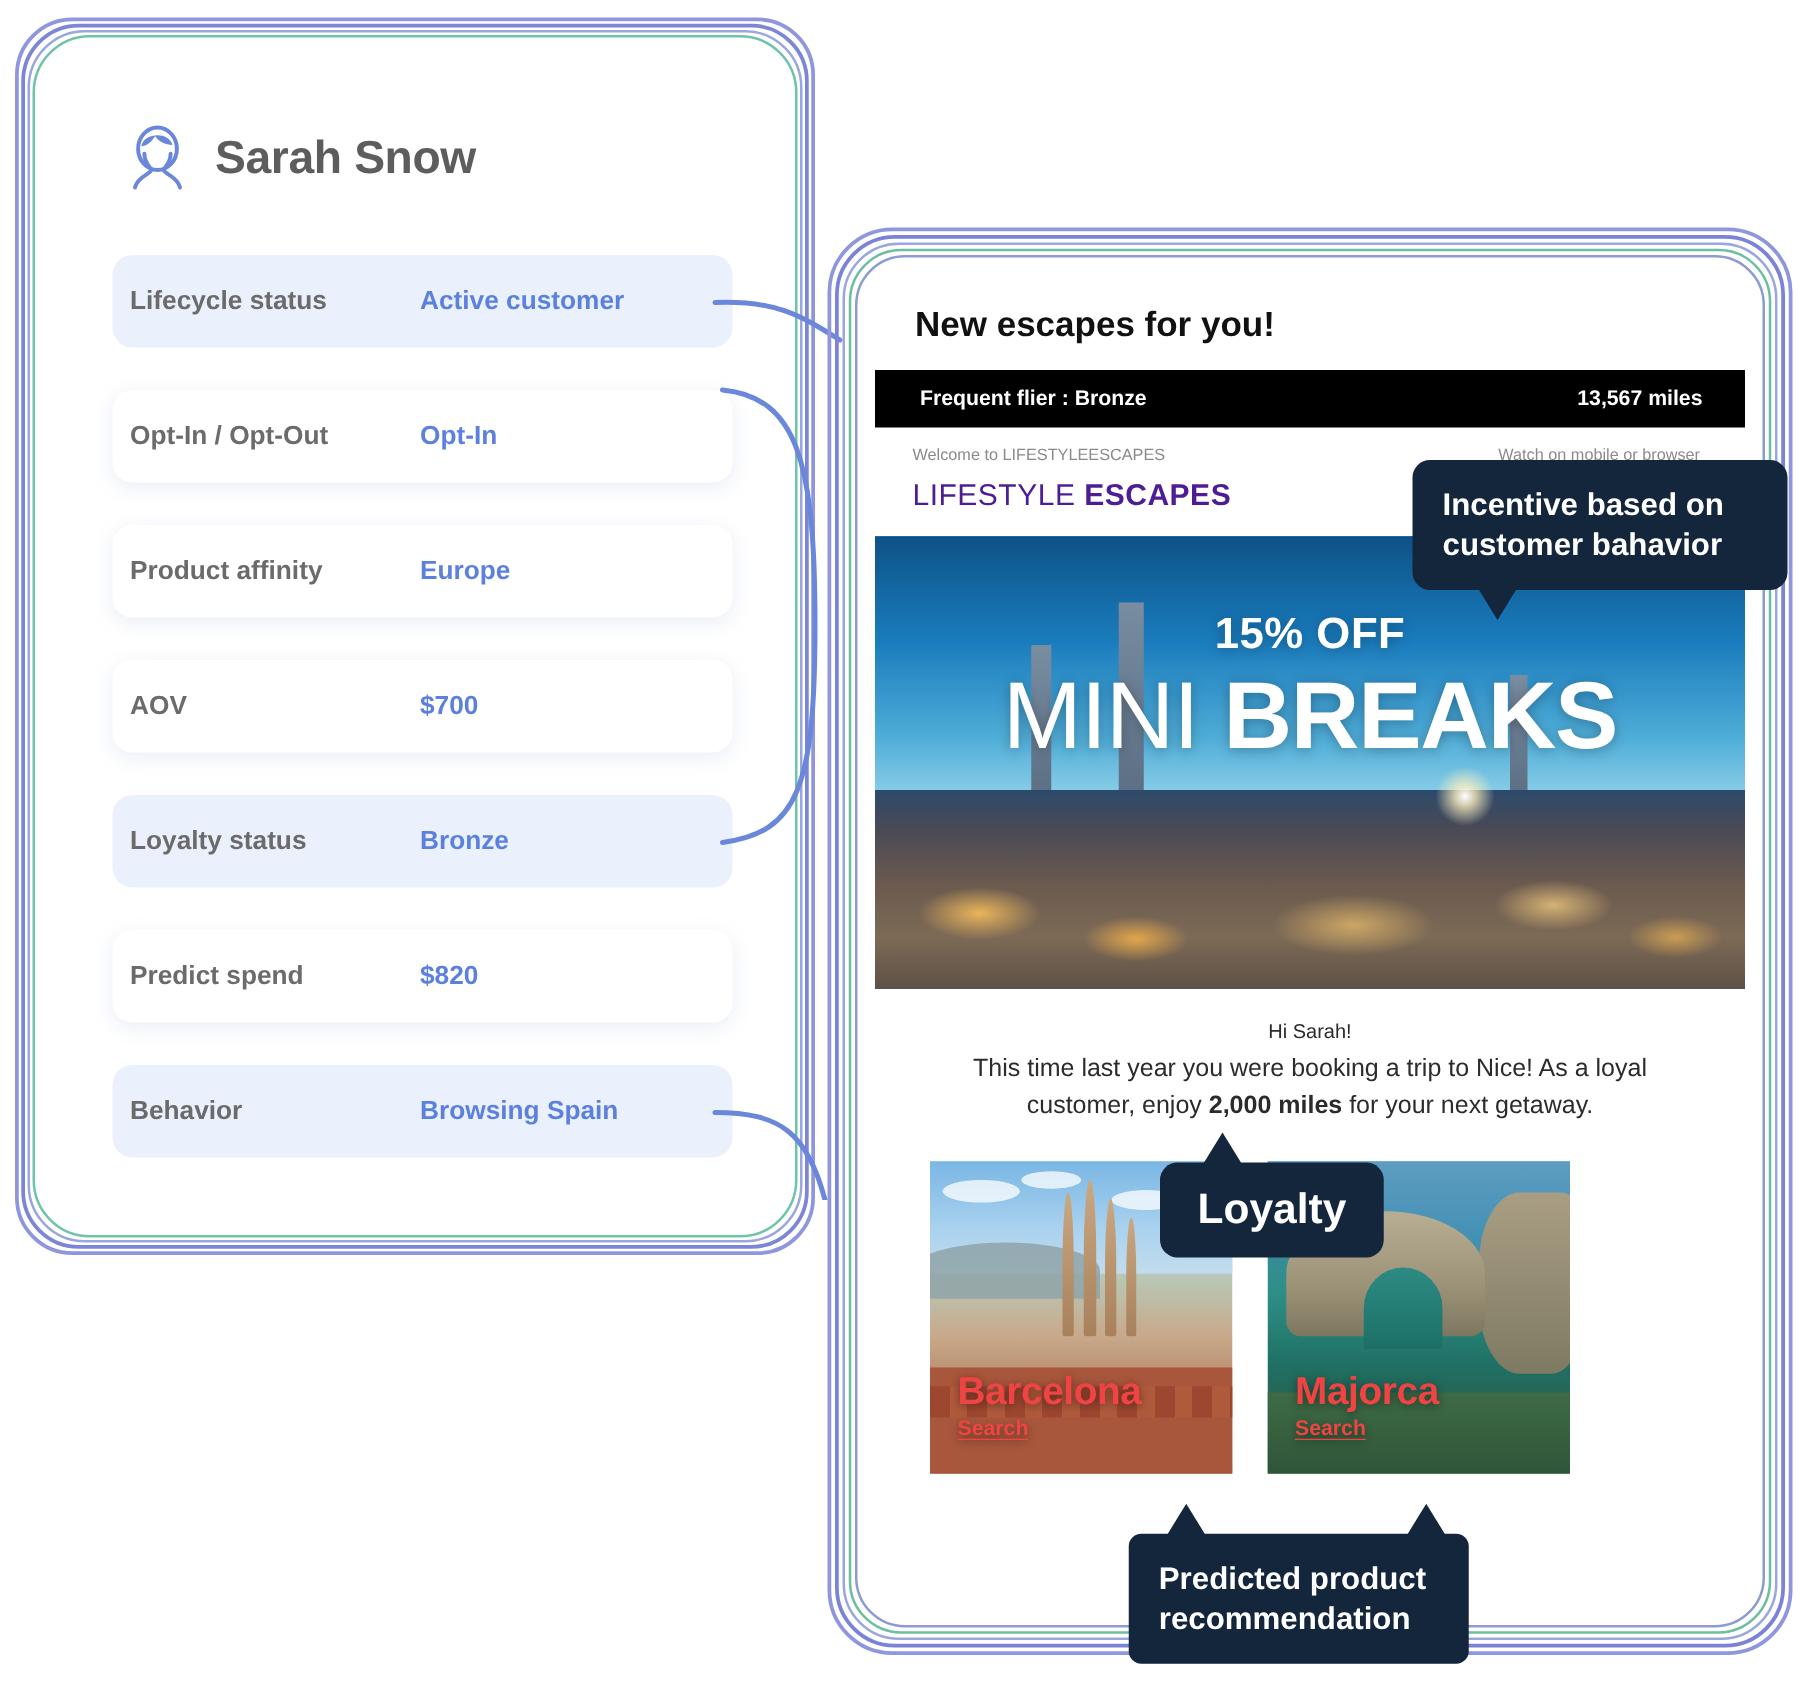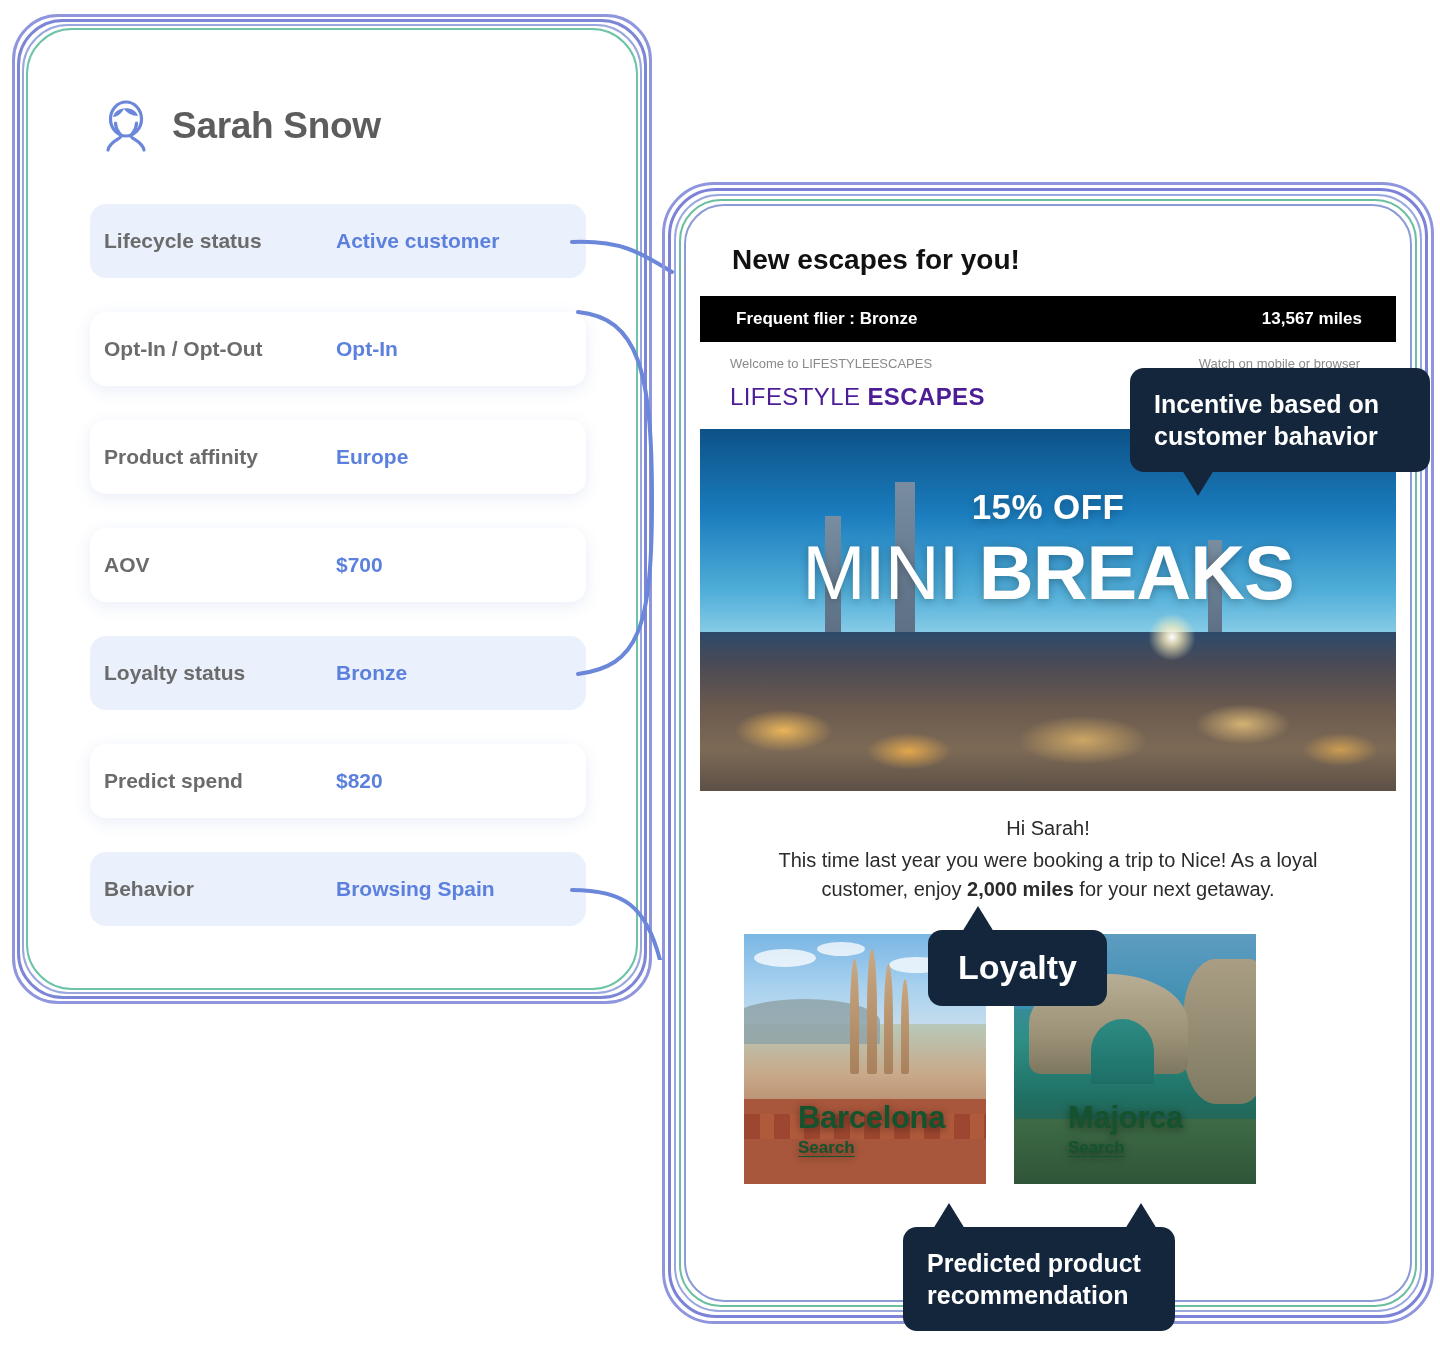--- a/index.html
+++ b/index.html
@@ -223,21 +223,21 @@
   }
   .hero-title .thin { font-weight: 300; }
   .hero-title .bold { font-weight: bold; }
 
   
   .msg {
     padding: 26px 44px 0 44px;
     text-align: center;
     color: #2b2b2b;
   }
-  .msg-greeting { font-size: 20px; margin-bottom: 6px; }
+  .msg-greeting { font-size: 16px; margin-bottom: 6px; }
   .msg-copy { font-size: 20px; line-height: 1.45; }
   .msg-copy b { font-weight: bold; }
 
   
   .cards {
     display: flex;
     gap: 28px;
     padding: 30px 44px 0 44px;
   }
   .dest-card {
@@ -279,23 +279,22 @@
     border-radius: 50% 50% 0 0; }
   .maj-rock-r { position:absolute; right:-4%; top:10%; width:34%; height:58%;
     background: linear-gradient(180deg,#a99e84 0%, #7e7a62 100%); border-radius: 40% 20% 30% 40%; }
   .maj-veg { position:absolute; left:0; right:0; bottom:0; height:26%;
     background: linear-gradient(180deg,#3e6b46 0%, #2f5538 100%); }
 
   .dest-overlay {
     position: absolute;
     left: 22px;
     bottom: 26px;
-    color: #14532d;
+    color: #ef4444;
     text-shadow: 0 2px 8px rgba(0,0,0,0.45);
-    margin-left: 32px;
   }
   .dest-name {
     font-size: 31px;
     font-weight: bold;
     letter-spacing: -0.3px;
     margin-bottom: 2px;
   }
   .dest-search {
     font-size: 17px;
     font-weight: bold;
@@ -344,20 +343,21 @@
     border-right: 16px solid transparent;
     border-bottom: 26px solid #14263c;
   }
 
   #callout-prediction {
     left: 903px;
     top: 1227px;
     width: 272px;
     padding: 20px 24px;
     font-size: 25px;
+    border-radius: 10px;
   }
   #callout-prediction .tail {
     left: 30px; top: -24px;
     border-left: 16px solid transparent;
     border-right: 16px solid transparent;
     border-bottom: 26px solid #14263c;
   }
   #callout-prediction .tail2 {
     position: absolute;
     left: 222px; top: -24px;

